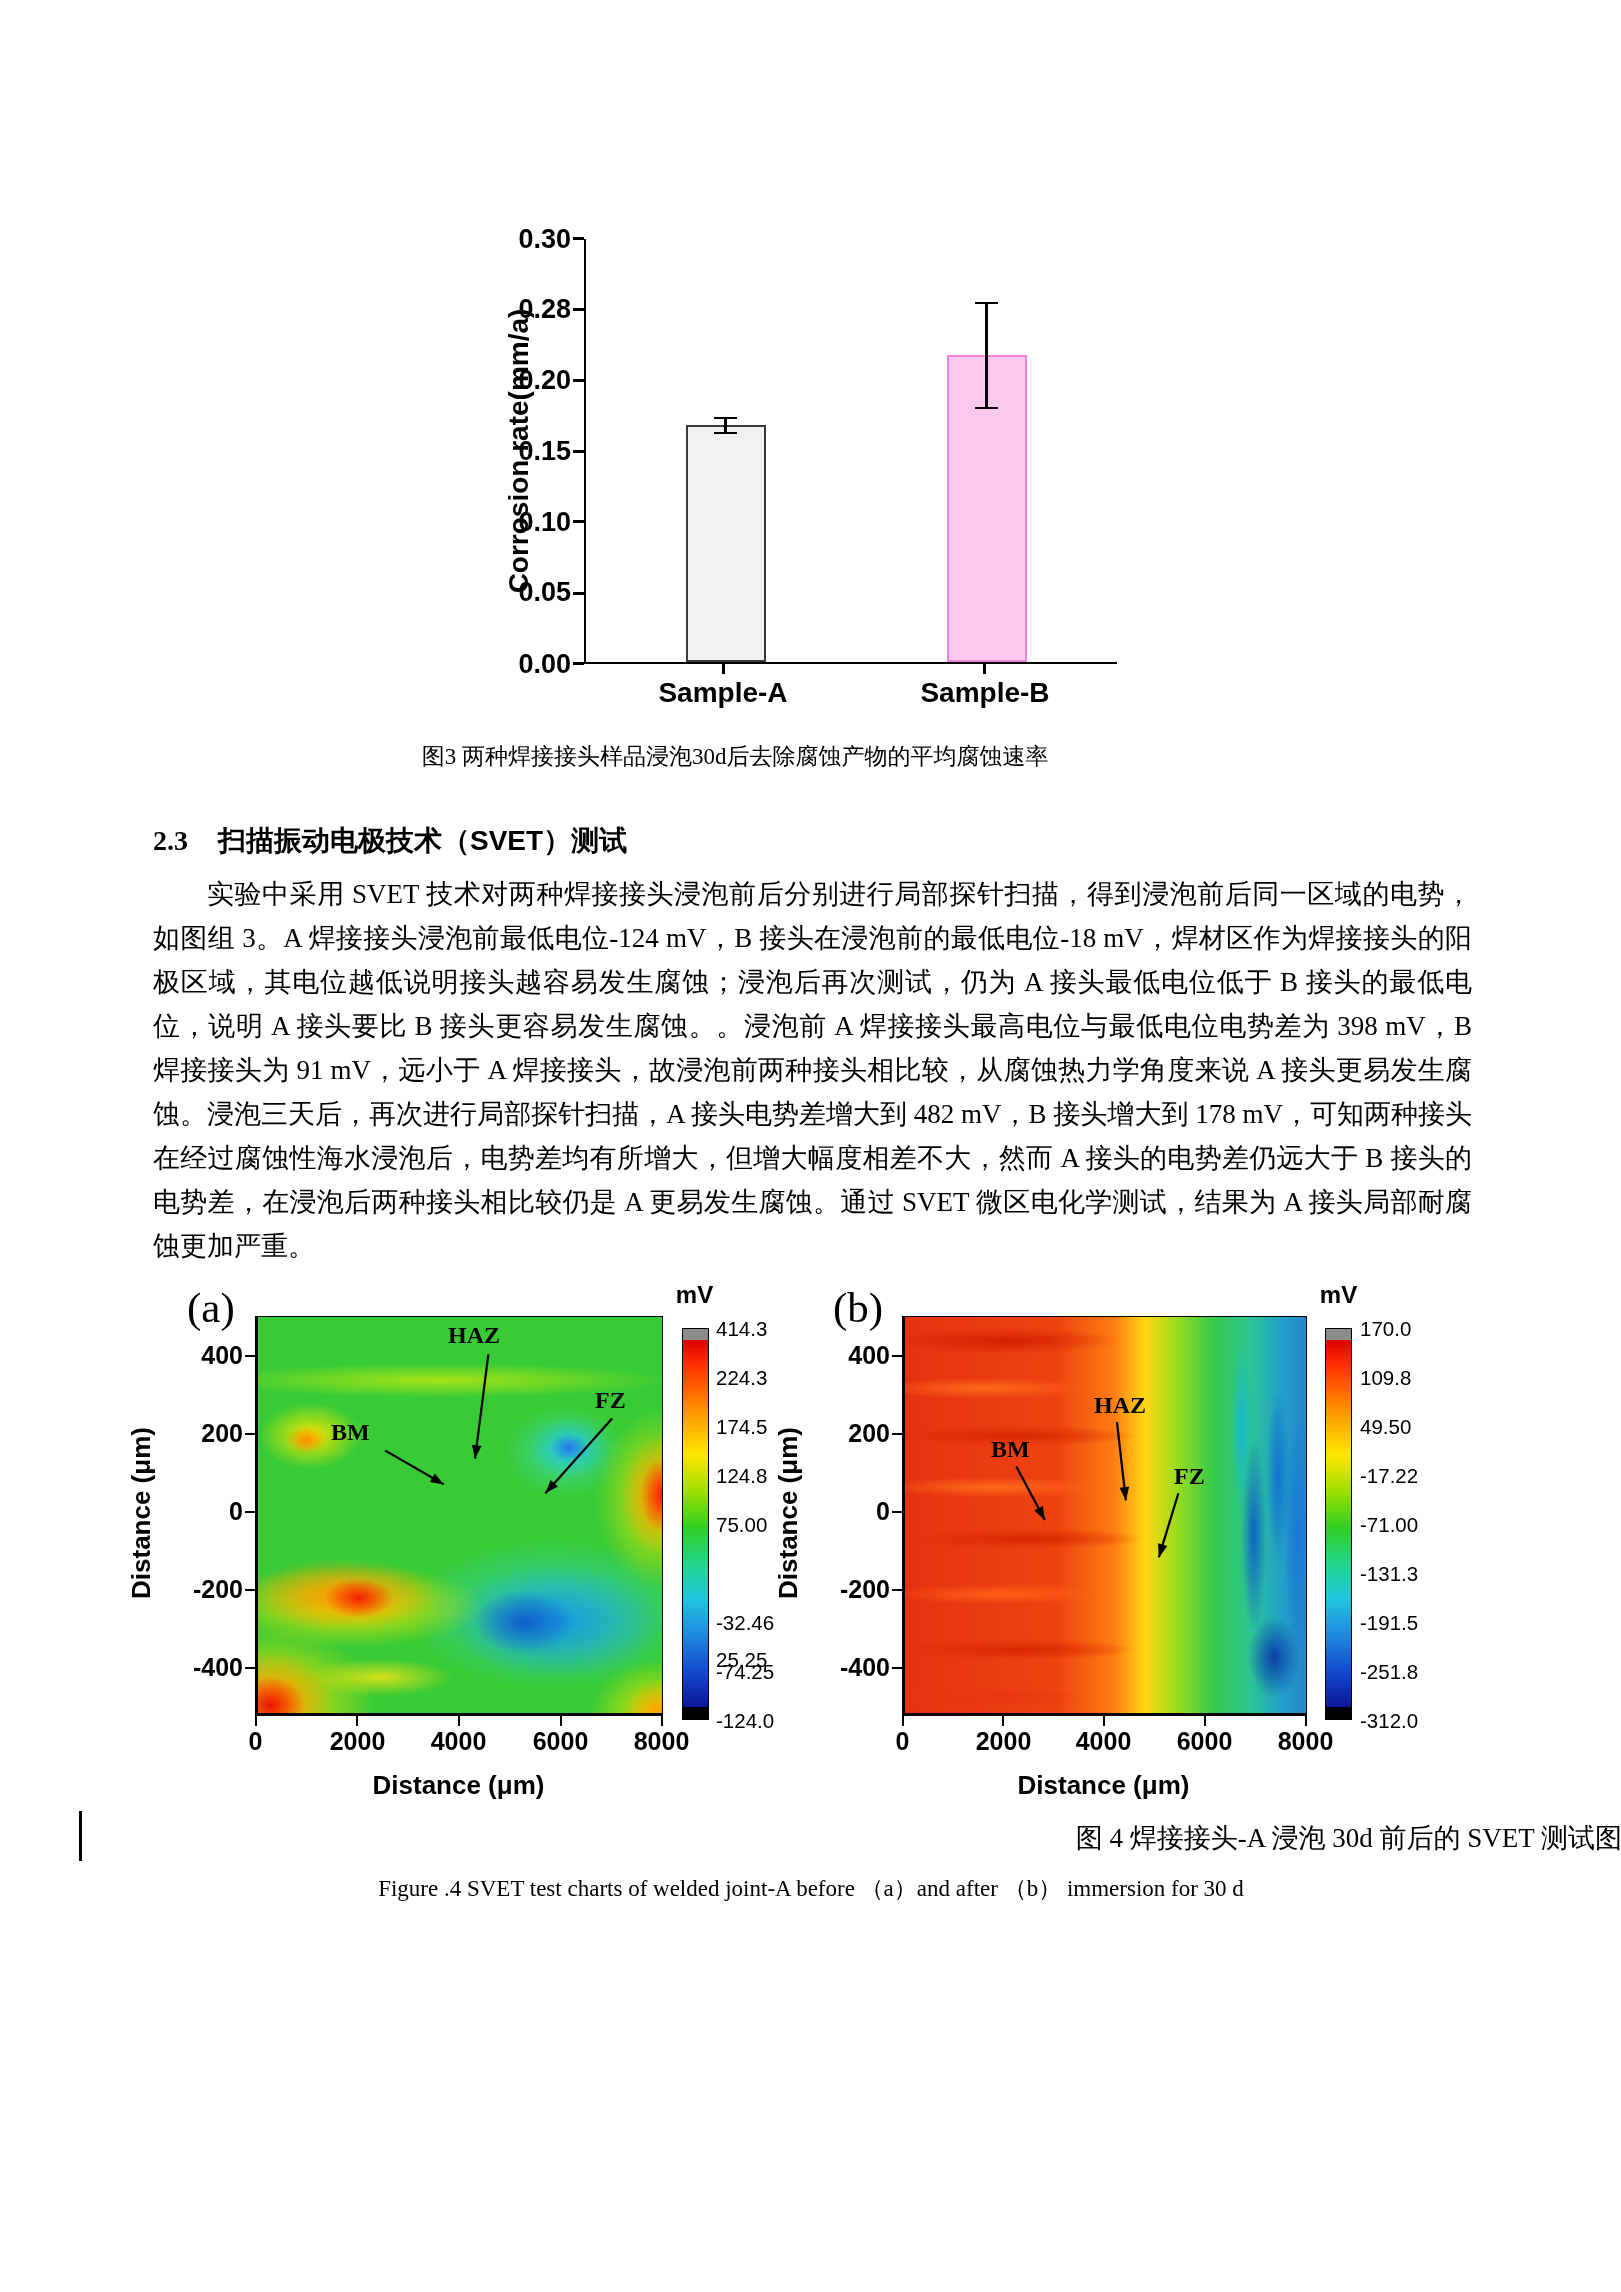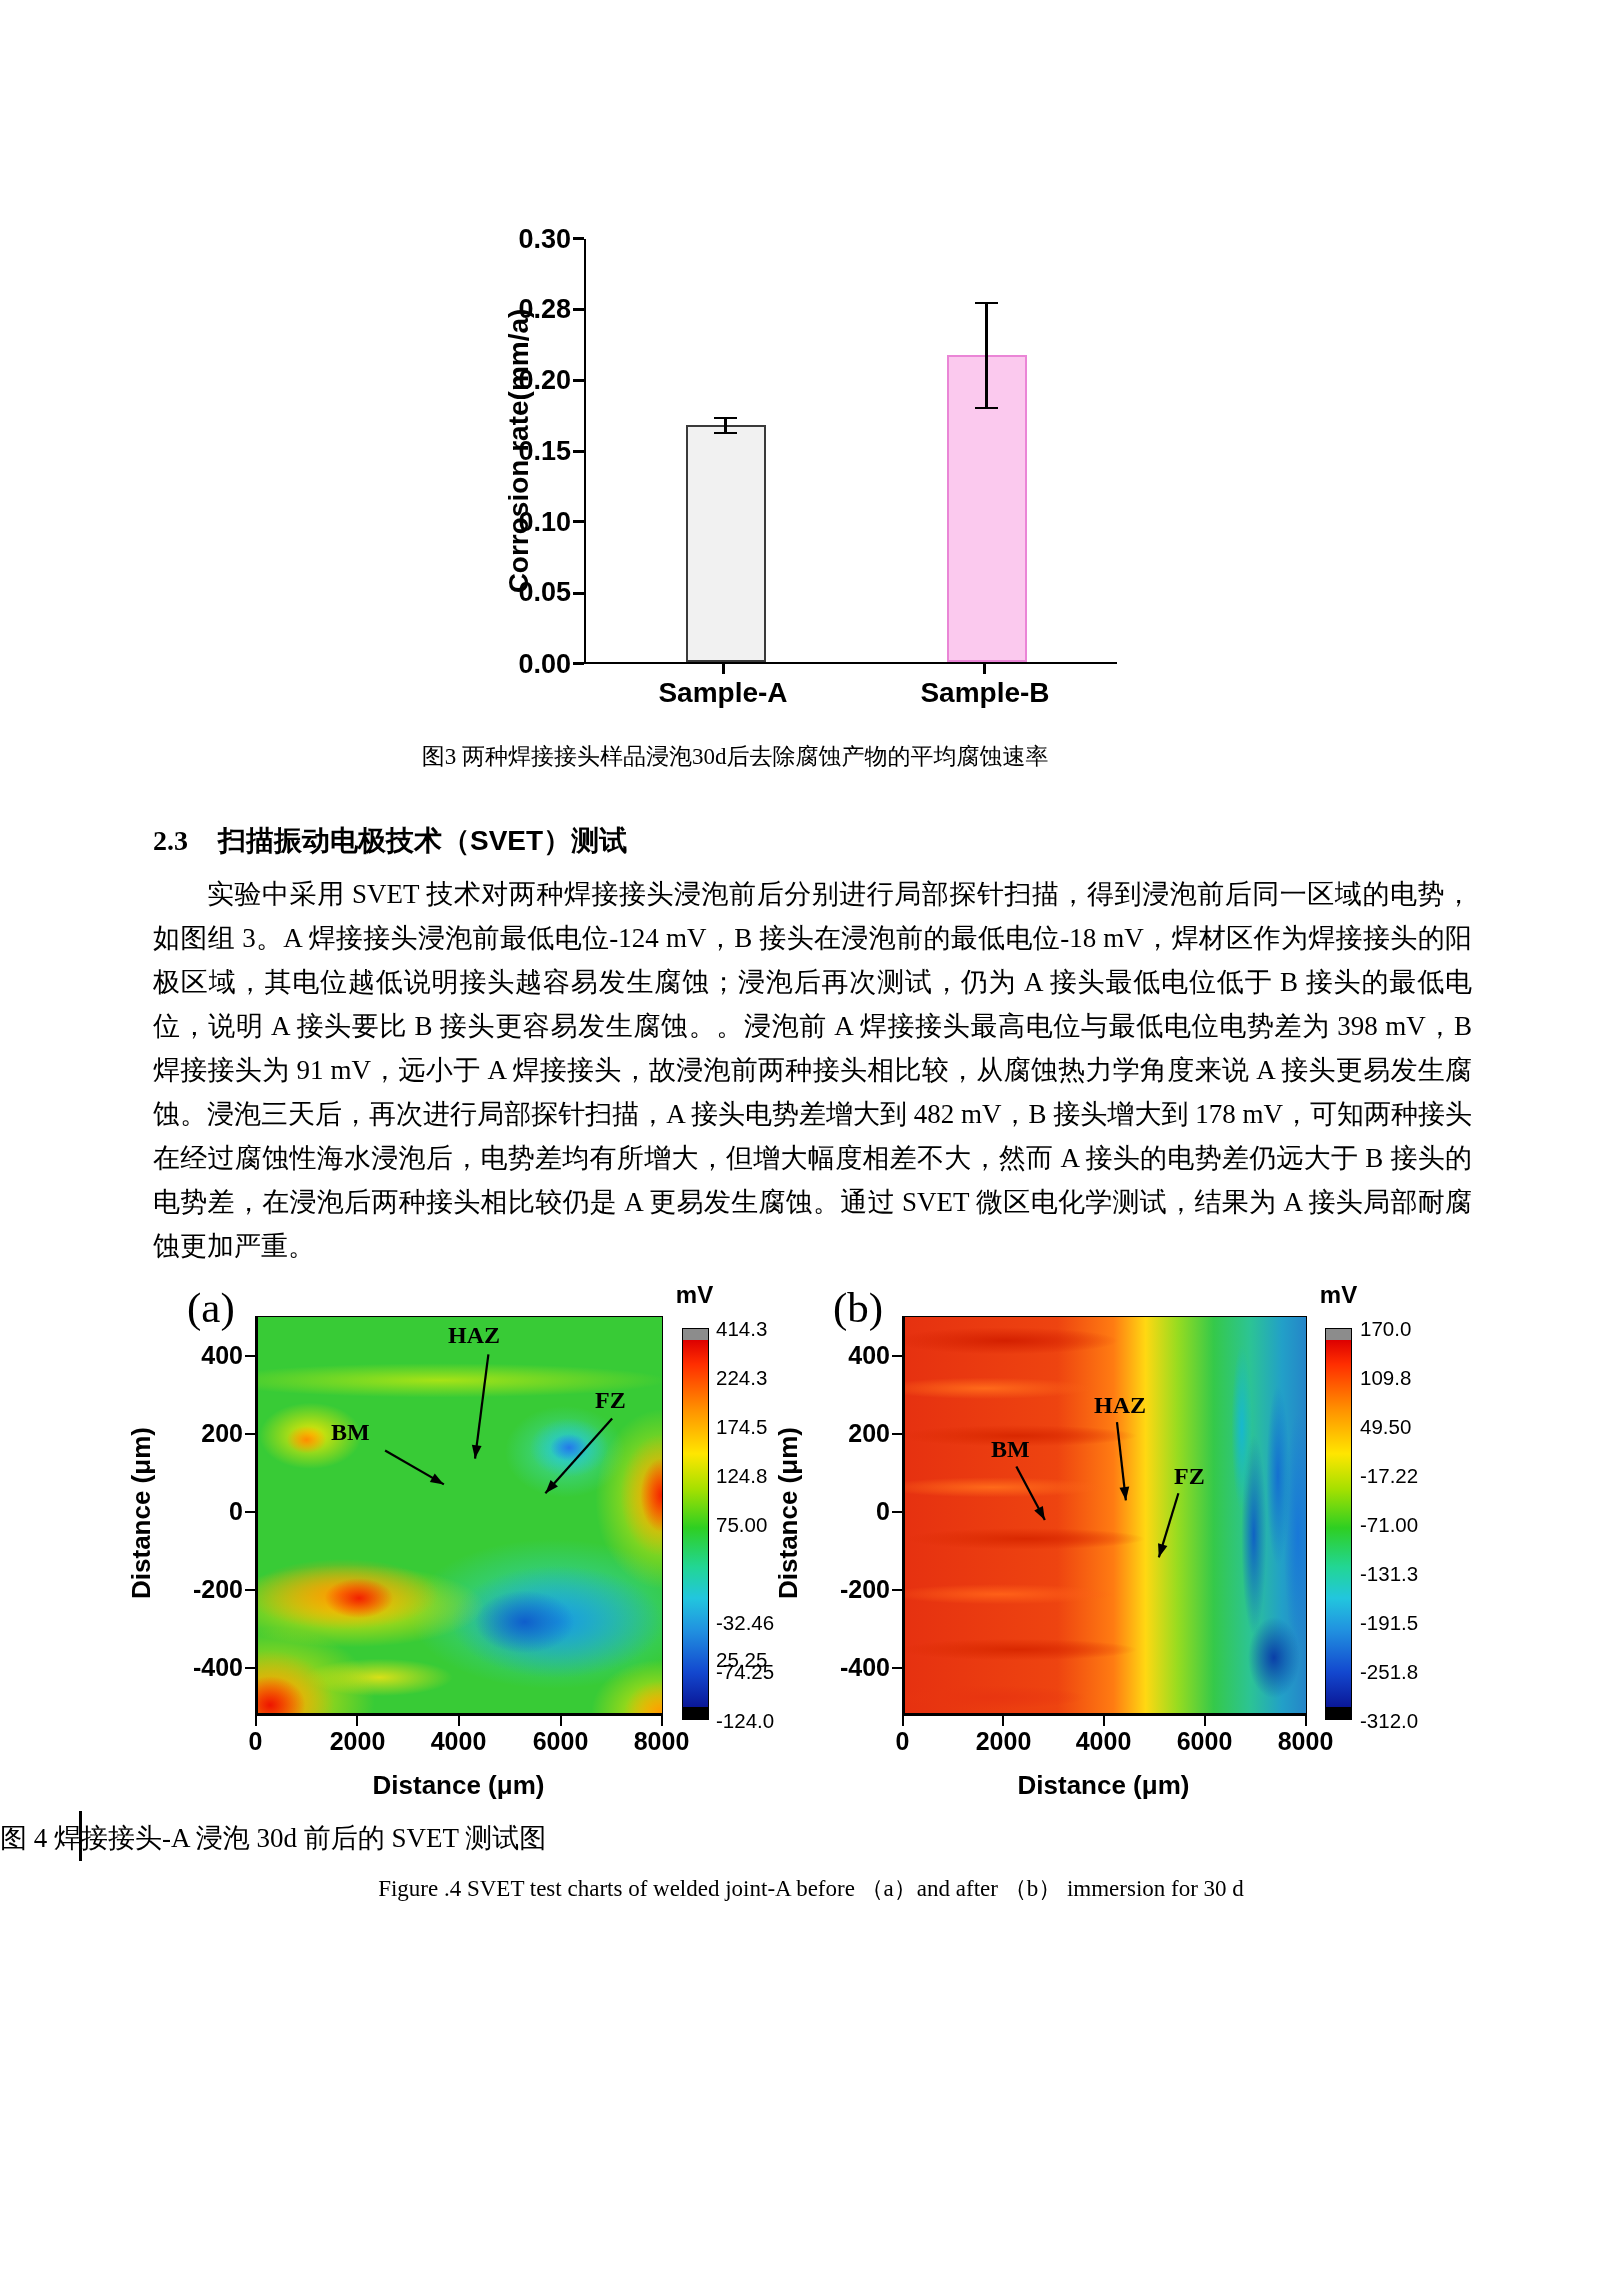--- a/index.html
+++ b/index.html
@@ -82,21 +82,21 @@
   .hm-xtl{top:1727px;width:71px;text-align:center;font:bold 25px "Liberation Sans",sans-serif;}
   .hm-ylabel{width:356px;height:30px;transform:rotate(-90deg);text-align:center;
              font:bold 26px "Liberation Sans",sans-serif;top:1498px;}
   .hm-xlabel{top:1770px;width:267px;text-align:center;font:bold 26px "Liberation Sans",sans-serif;}
   .cbar{width:27px;height:392px;top:1328px;border:1.3px solid #000;background:linear-gradient(180deg,
     #8c8c8c 0%,#8c8c8c 2.8%,#dd0000 2.8%,#ff2e00 9%,#ff9400 21%,#ffe600 32%,#a6e000 41%,
     #2ecf22 51%,#22d694 61%,#22c6de 69%,#2193e0 77%,#1348cf 88%,#0a1898 96.8%,#000 96.8%,#000 100%);}
   .cbar-title{top:1281px;width:53px;text-align:center;font:bold 24px "Liberation Sans",sans-serif;}
   .cbar-tl{width:98px;font:20.5px "Liberation Sans",sans-serif;}
   .ann{font:600 24px "Liberation Serif",serif;white-space:nowrap;}
-  .caption4-cn{left:0;top:1820px;width:1622px;text-align:left;font-size:27px;}
+  .caption4-cn{left:0;top:1820px;width:1622px;text-align:right;font-size:27px;}
   .caption4-en{left:0;top:1873px;width:1622px;text-align:center;font-size:23px;}
   .change-bar{left:79px;top:1811px;width:2.7px;height:50px;background:#000;}
   svg{display:block;}
 </style>
 </head>
 <body>
 
 <div class="page">
 
   <div class="abs bc-ylabel">Corrosion rate(mm/a)</div>

